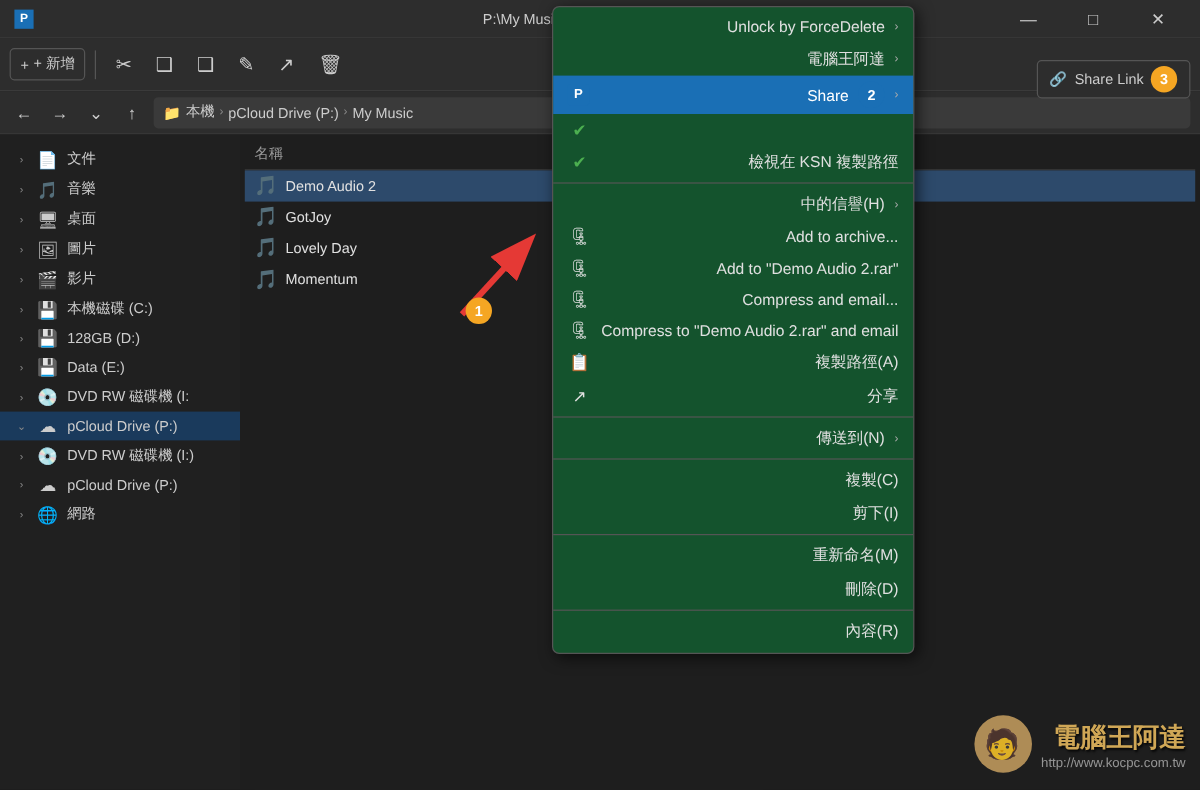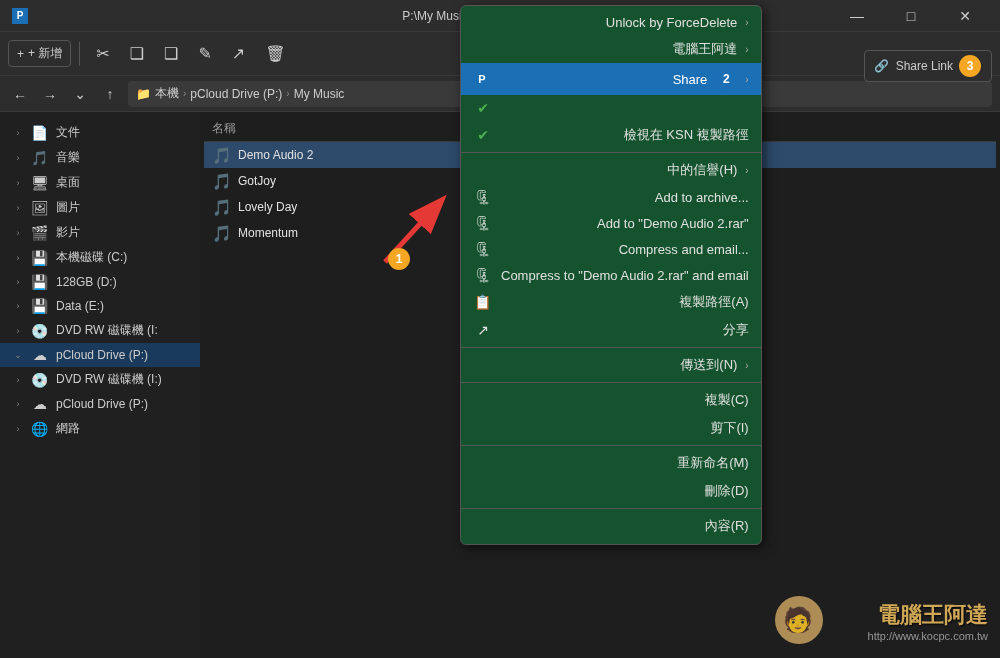--- a/index.html
+++ b/index.html
@@ -329,21 +329,20 @@
     }
     .watermark-main {
       font-size: 22px;
       font-weight: bold;
       color: #f0c060;
       text-shadow: 1px 1px 2px #000;
     }
     .watermark-url {
       font-size: 11px;
       color: #aaa;
-      margin-left: 37px;
     }
     .watermark-face {
       width: 48px;
       height: 48px;
       border-radius: 50%;
       background: #c8a060;
       display: inline-flex;
       align-items: center;
       justify-content: center;
       font-size: 24px;

